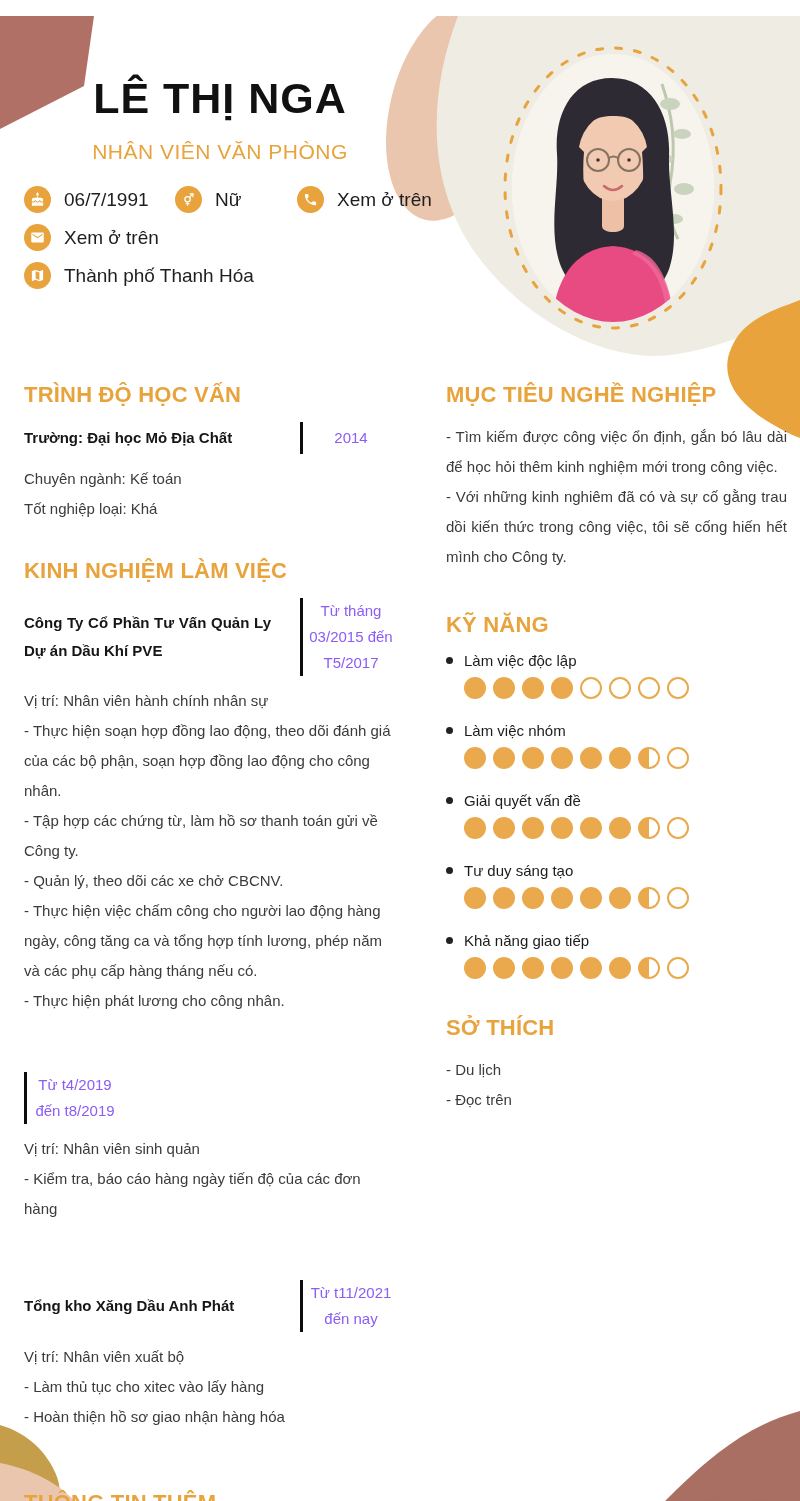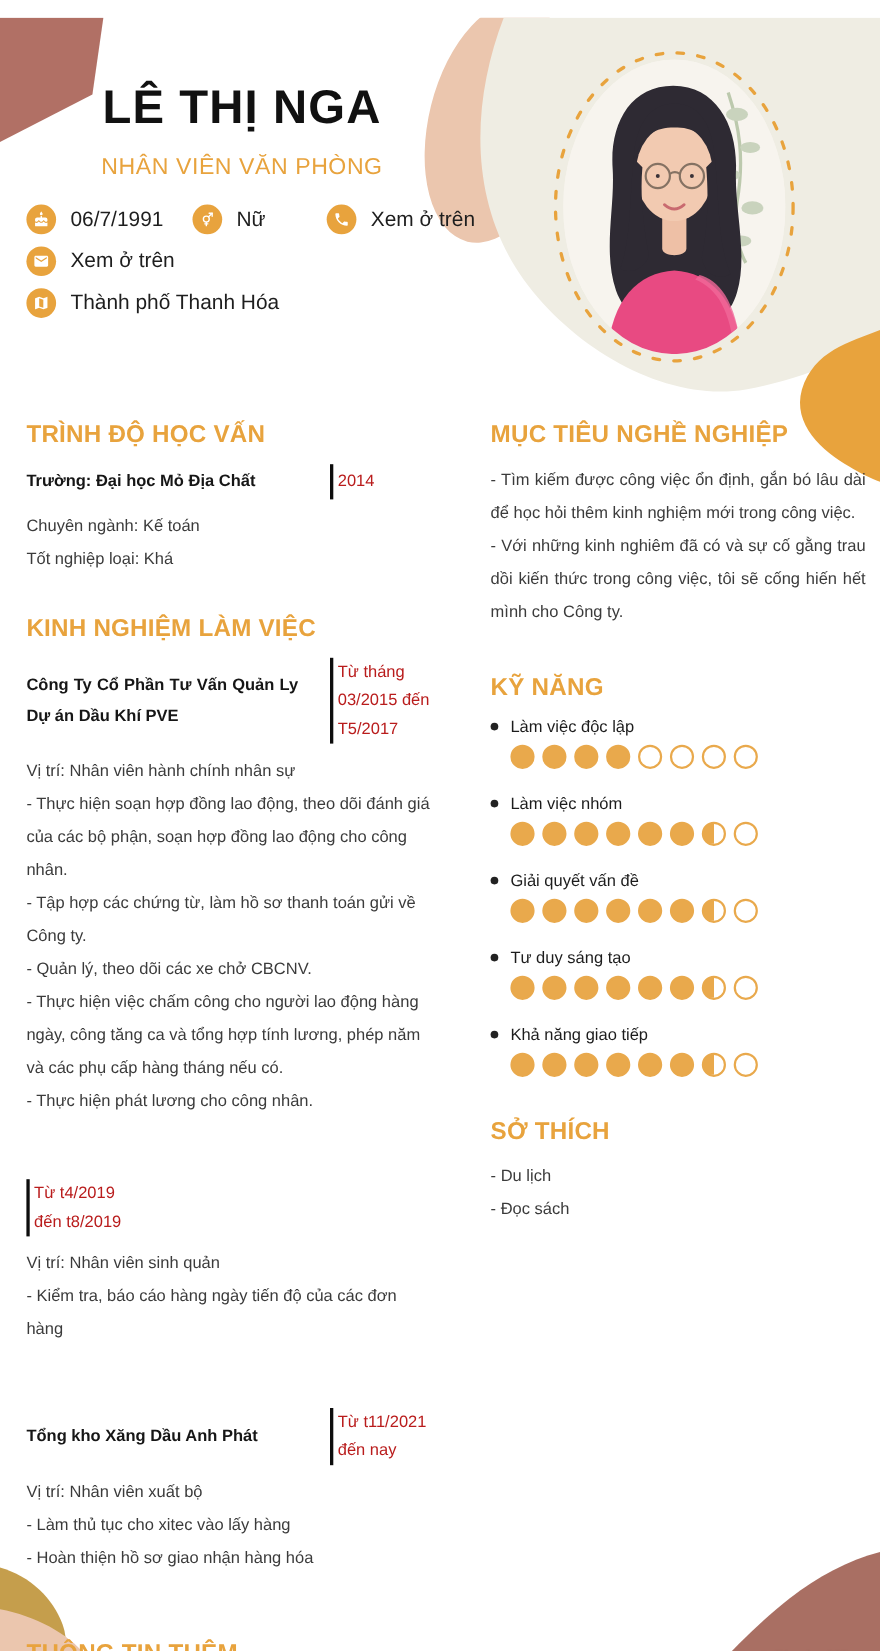--- a/index.html
+++ b/index.html
@@ -42,21 +42,21 @@
   .main{position:relative;z-index:1;display:grid;grid-template-columns:371px 341px;
         column-gap:51px;padding:14px 0 0 24px;}
   h2.sec{font-size:22px;font-weight:700;color:var(--accent);margin:0 0 14px;letter-spacing:.2px;}
   .line{font-size:15px;line-height:30px;color:var(--text);}
 
   
   .head-row{display:flex;align-items:center;margin-bottom:10px;}
   .head-left{flex:1;padding-right:29px;font-size:15px;font-weight:700;color:#161616;
         line-height:28px;text-align:justify;}
   .head-bar{width:3px;background:#0d0d0d;align-self:stretch;flex:0 0 3px;}
-  .head-right{flex:0 0 92px;text-align:left;font-size:15px;color:#b91c1c;
+  .head-right{flex:0 0 92px;text-align:center;font-size:15px;color:#8b5cf6;
         line-height:26px;white-space:pre-line;padding-left:4px;}
   .edu-row .head-bar{align-self:center;height:32px;}
   .edu-row .head-left{text-align:left;}
 
   .section-exp{margin-top:34px;}
   .job{margin-top:0;}
   .job + .job{margin-top:56px;}
   .job-details{margin-top:8px;}
   .section-more{margin-top:58px;}
 
@@ -343,21 +343,21 @@
                 <span class="dot empty"></span>
               </div>
             </div>
           </div>
       </div>
 
       <div class="section-hobbies">
         <h2 class="sec">SỞ THÍCH</h2>
         <div>
             <div class="hobby">- Du lịch</div>
-            <div class="hobby">- Đọc sách</div>
+            <div class="hobby">- Đọc trên</div>
           </div>
       </div>
     </div>
   </div>
 
   <svg class="decor bottom" width="800" height="112" viewBox="0 0 112 112" preserveAspectRatio="none" style="width:800px;height:112px">
   </svg>
   <svg class="decor bottom" width="800" height="112" viewBox="0 0 800 112">
     <path d="M0 20 C28 28 48 48 57 72 C62 86 60 100 53 112 L0 112 Z" fill="#C59E4C"></path>
     <path d="M0 58 C32 64 62 80 78 100 C82 105 85 109 87 112 L0 112 Z" fill="#EBC6AE"></path>

